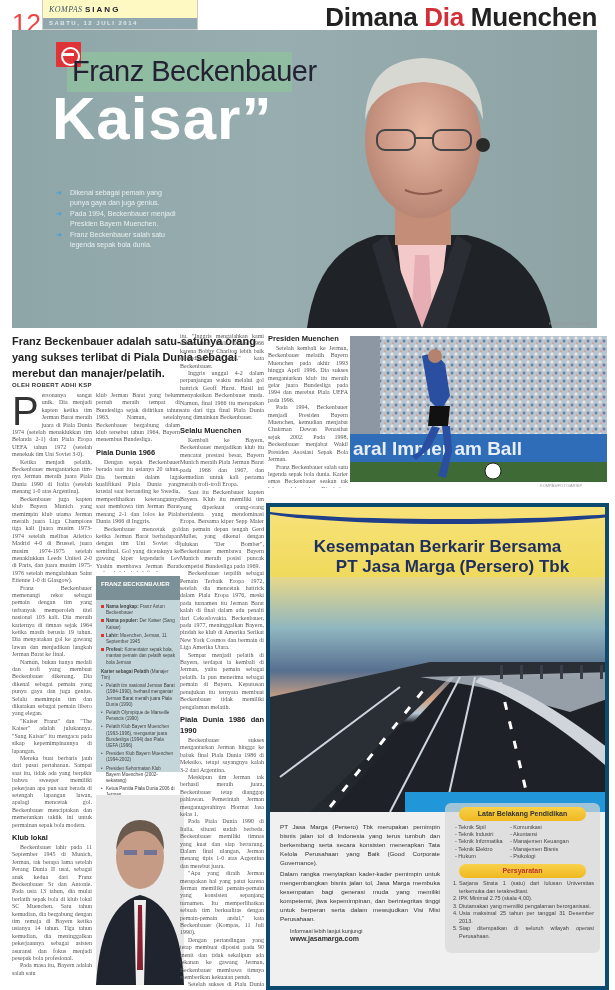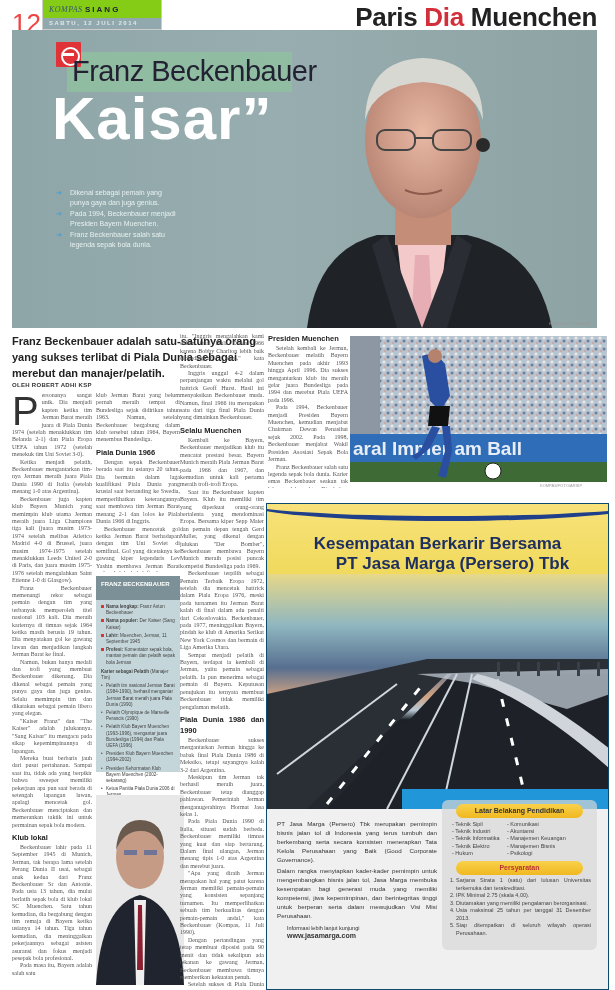--- a/index.html
+++ b/index.html
@@ -1,20 +1,20 @@
 <!DOCTYPE html>
 <html><head>
 <meta charset="utf-8">
 <style>
 *{box-sizing:border-box;margin:0;padding:0}
 body{width:615px;height:990px;background:#fff;font-family:"Liberation Serif",serif;position:relative;overflow:hidden;color:#333}
 .abs{position:absolute}
 
 .page-num{left:12px;top:8px;font:26px "Liberation Sans",sans-serif;color:#ef4444;}
-.masthead{left:42px;top:0;width:120px;height:30px;border:1px solid #ccc;border-top:none;background:#84cc16}
+.masthead{left:42px;top:0;width:156px;height:30px;border:1px solid #ccc;border-top:none;background:#fef9c3}
 .mast-top{height:18px;padding:5px 0 0 6px;font:italic 8px "Liberation Serif",serif;color:#3a5a6a;letter-spacing:.5px}
 .mast-top b{font:bold 8px "Liberation Sans",sans-serif;font-style:normal;letter-spacing:2px;color:#223}
 .mast-date{height:11px;background:#90a8ae;color:#dfe8ea;font:bold 6px "Liberation Sans",sans-serif;letter-spacing:1.5px;padding:2px 0 0 6px}
 .section-title{right:18px;top:2px;font:bold 26px "Liberation Sans",sans-serif;color:#222;letter-spacing:-.3px}
 .section-title .red{color:#d32f3a}
 
 .hero{left:12px;top:30px;width:585px;height:298px;background:linear-gradient(90deg,#8fa6a8 0%,#97adaf 45%,#8da3a4 100%);overflow:hidden}
 .hero-logo{left:44px;top:12px;width:25px;height:25px;background:#e03338;border-radius:1px}
 .hero-logo:before{content:"";position:absolute;left:5px;top:5px;width:15px;height:15px;border-radius:50%;border:2px solid #fff}
 .hero-logo:after{content:"";position:absolute;left:7px;top:11px;width:11px;height:3px;background:#fff}
@@ -37,41 +37,41 @@
 .infobox{left:96px;top:576px;width:84px;height:196px;background:#c4d6da}
 .info-head{background:#7c9197;color:#fff;font:bold 6px/8px "Liberation Sans",sans-serif;padding:4px 5px;height:24px}
 .info-body{padding:4px 5px;font:4.6px/6.2px "Liberation Sans",sans-serif;color:#444}
 .info-body .it{position:relative;padding-left:5px;margin-bottom:2px}
 .info-body .it.red:before{content:"";position:absolute;left:0;top:1px;width:3px;height:3px;background:#d33}
 .info-body .it.dot:before{content:"•";position:absolute;left:0;top:0}
 
 .photo-small{left:96px;top:795px;width:88px;height:190px;background:linear-gradient(180deg,#eee 0%,#ddd 30%,#555 60%,#2b3040 100%);overflow:hidden}
 .photo-action{left:350px;top:336px;width:257px;height:146px;overflow:hidden;background:#a9b8c7}
 
-.ad{left:266px;top:503px;width:343px;height:487px;border:1px solid #0c4a6e;background:#f0f0f0;overflow:hidden}
+.ad{left:266px;top:503px;width:343px;height:487px;border:4px solid #0c4a6e;background:#f0f0f0;overflow:hidden}
 .ad-top{height:70px;background:linear-gradient(180deg,#f8e27a 0%,#f0da5c 100%);position:relative;overflow:hidden}
 .ad-top:before{content:"";position:absolute;left:-20px;top:-18px;width:400px;height:30px;border-radius:50%;border-bottom:5px solid #1f3f8a;background:transparent}
 .ad-title{position:absolute;left:0;width:100%;text-align:center;font:bold 17px/20px "Liberation Sans",sans-serif;color:#1e2f60}
 .ad-road{height:235px;position:relative;overflow:hidden;background:linear-gradient(180deg,#e7d889 0%,#8fb6c0 22%,#576f8f 40%,#d0a282 52%,#b8c7d4 58%,#1d2127 62%,#24282f 100%)}
 .ad-text{font:6.2px/9px "Liberation Sans",sans-serif;color:#333;text-align:justify}
 .pill{background:linear-gradient(180deg,#f8d14a,#f0b820);border-radius:9px;text-align:center;font:bold 7px/14px "Liberation Sans",sans-serif;color:#333;height:14px}
 .req li{font:5.5px/7.5px "Liberation Sans",sans-serif;color:#444;margin-left:10px;text-align:justify}
 .ad-footer{position:absolute;left:0;bottom:0;width:100%;height:42px;background:#fbe52a;overflow:hidden}
 .ad-footer:before{content:"";position:absolute;left:-30px;top:-32px;width:420px;height:44px;border-radius:50%;border-bottom:6px solid #1e3a8a;background:#f0f0f0}
 </style>
 </head>
 <body>
 
 <div class="abs page-num">12</div>
 <div class="abs masthead">
   <div class="mast-top"><span>KOMPAS</span> <b>SIANG</b></div>
   <div class="mast-date">SABTU, 12 JULI 2014</div>
 </div>
 <div class="abs section-title">
-  <span>Paris</span>
+  <span>Dimana</span>
   <span class="red">Dia</span>
   <span>Muenchen</span>
 </div>
 
 <div class="abs hero">
   <div class="abs hero-name-bar"></div>
   <div class="abs hero-logo"></div>
   <div class="abs hero-name">Franz Beckenbauer</div>
   <div class="abs hero-quote">
     <div style="padding-left:8px">Kaisar”</div>

